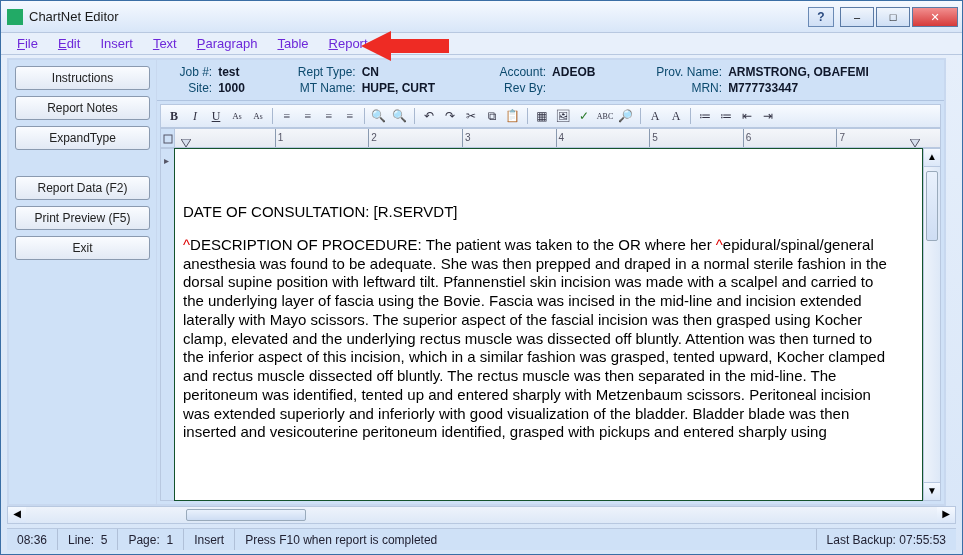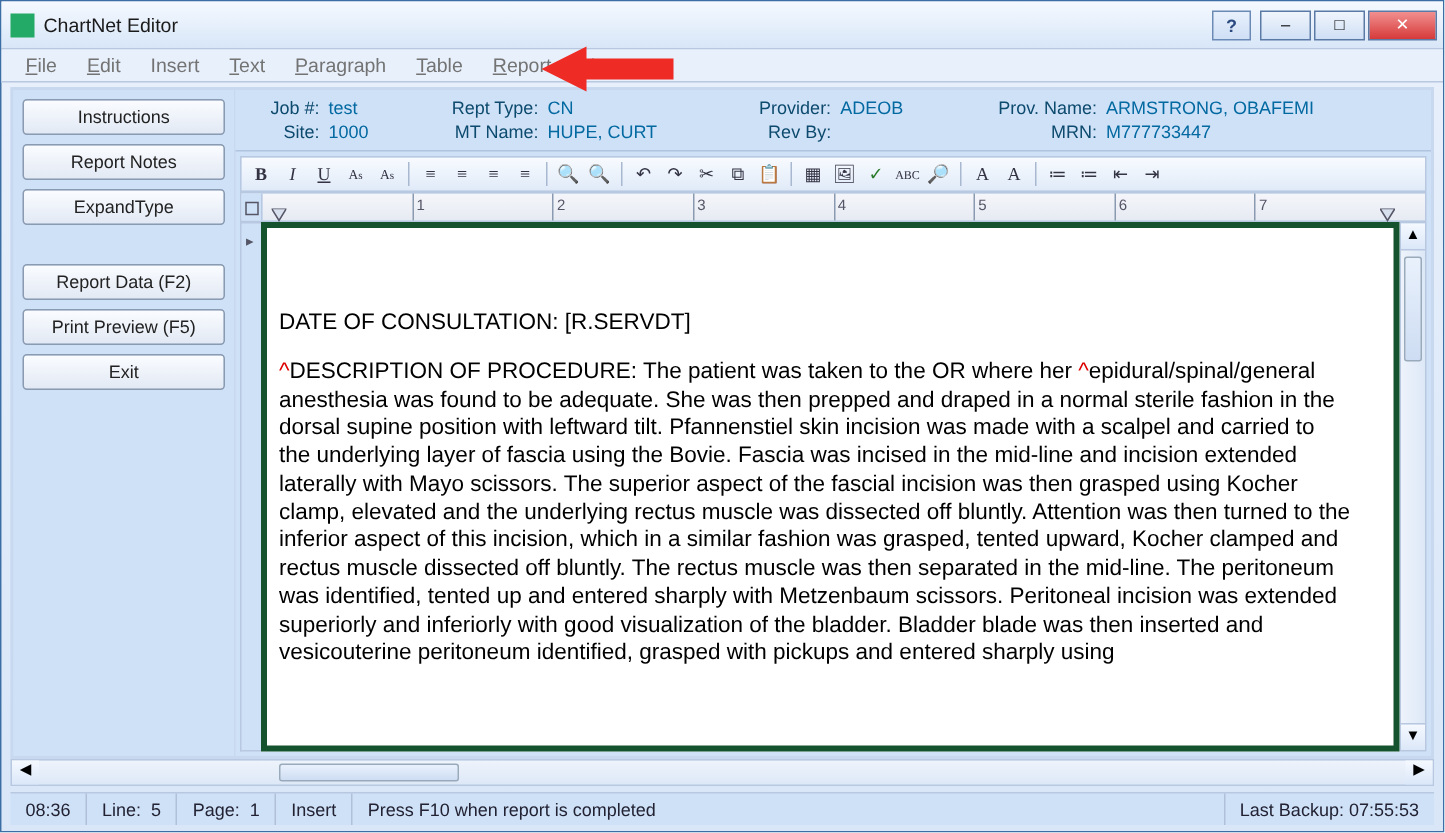--- a/index.html
+++ b/index.html
@@ -11,57 +11,57 @@
 .titlebar .icon { width:16px; height:16px; display:inline-block; background:#2a6; margin-right:6px; }
 .titlebar .title { flex:1; font-size:13px; color:#1a1a1a; }
 .titlebar .win-ctrls { display:flex; gap:2px; margin-right:4px; }
 .titlebar .win-btn { width:34px; height:20px; border:1px solid #5a7aa5; font-size:11px; text-align:center; line-height:18px; cursor:pointer; background: linear-gradient(#f0f5fc, #cfdff5); }
 .titlebar .win-btn.close { background: linear-gradient(#f28f8f, #d63a3a); color:#fff; width:46px; }
 .titlebar .win-btn.min::before { content:"\2013"; }
 .titlebar .win-btn.max::before { content:"\25A1"; }
 .titlebar .win-btn.close::before { content:"\2715"; }
 .titlebar .help-btn { width:26px; height:20px; border:1px solid #6a8ab5; background: linear-gradient(#e8f0fc, #cfdff5); text-align:center; line-height:18px; cursor:pointer; margin-right:6px; font-weight:bold; color:#2a4a80; }
 
-.menubar { height:22px; background:#e8f0fb; display:flex; align-items:center; padding:0 6px; font-size:13px; color:#737373; position:relative; border-bottom:1px solid #b8c8e0; }
+.menubar { height:22px; background:#e8f0fb; display:flex; align-items:center; padding:0 6px; font-size:13px; color:#6d28d9; position:relative; border-bottom:1px solid #b8c8e0; }
 .menubar .mi { padding:2px 10px; cursor:pointer; }
 .menubar .mi u { text-decoration:underline; }
 .arrow-ann { position:absolute; left:360px; top:-4px; pointer-events:none; }
 .arrow-ann svg { display:block; }
 
-.maingrid { flex:1; display:flex; border:2px solid #c8d8ef; margin:3px 6px 0 6px; background:#CFE1F7; min-height:0; }
+.maingrid { flex:1; display:flex; border:2px solid #c8d8ef; margin:3px 16px 0 6px; background:#CFE1F7; min-height:0; }
 .sidebar { width:148px; padding:6px 6px; display:flex; flex-direction:column; gap:6px; background:#CFE1F7; border-right:1px solid #c8d8ef; }
 .sidebar .btn { height:24px; background:linear-gradient(#fafcff,#e2e9f4); border:1px solid #8a9ab0; border-radius:3px; font-size:12px; cursor:pointer; color:#222; }
 .sidebar .gap { height:14px; }
 
 .rightcol { flex:1; display:flex; flex-direction:column; min-height:0; }
 .infobar { background:#CFE1F7; border-bottom:1px solid #b0c4e0; padding:4px 8px; font-size:12px; }
 .infobar table { width:100%; border-collapse:collapse; }
 .infobar td { padding:1px 2px; white-space:nowrap; }
 .infobar .lbl { color:#0c4a6e; text-align:right; padding-right:4px; }
-.infobar .val { color:#0369a1; font-weight:400; padding-right:16px; }
+.infobar .val { color:#0f172a; font-weight:700; padding-right:16px; }
 
 .toolbar { height:24px; background:linear-gradient(#f8fbff,#e0eaf8); border:1px solid #b8c8e0; display:flex; align-items:center; padding:0 4px; gap:3px; font-size:12px; margin:3px 3px 0 3px; }
 .toolbar .tb { width:18px; height:18px; display:inline-flex; align-items:center; justify-content:center; cursor:pointer; color:#334; font-family:"Segoe UI", serif; }
 .toolbar .sep { width:1px; height:16px; background:#a8b8d0; margin:0 2px; }
 .tb.bold { font-weight:bold; }
 .tb.italic { font-style:italic; font-family:serif; }
 .tb.under { text-decoration:underline; }
 
 .ruler { height:20px; background:linear-gradient(#f4f6fa,#e6eaf2); border:1px solid #b8c8e0; margin:0 3px; position:relative; }
 .ruler .rgutter { position:absolute; left:0; top:0; width:14px; height:100%; background:#CFE1F7; border-right:1px solid #b8c8e0; }
 .ruler .tick { position:absolute; top:0; height:100%; border-left:1px solid #8a9ab0; }
 .ruler .ticknum { position:absolute; top:3px; font-size:10px; color:#556; }
 .ruler .marker { position:absolute; left:20px; top:10px; }
 .ruler .marker-r { position:absolute; right:20px; top:10px; }
 .ruler svg { display:block; }
 
 .docwrap { flex:1; display:flex; margin:0 3px 3px 3px; min-height:0; }
 .docgutter { width:14px; background:#CFE1F7; border:1px solid #b8c8e0; border-right:none; position:relative; }
 .docgutter .gmark { position:absolute; left:3px; top:6px; font-size:10px; color:#556; }
-.doc { flex:1; background:#fff; border:4px solid #14532d; padding:6px 28px 6px 8px; overflow:hidden; position:relative; }
+.doc { flex:1; background:#fff; border:1px solid #14532d; padding:6px 28px 6px 8px; overflow:hidden; position:relative; }
 .doc .content { font-family:Arial, sans-serif; font-size:15px; color:#000; line-height:1.25; padding-top:48px; }
 .doc .content p { margin:0 0 14px 0; }
 .caret-red { color:#d00; }
 .vscroll { width:18px; background:linear-gradient(90deg,#eef3fb,#dde8f7); border:1px solid #b8c8e0; display:flex; flex-direction:column; }
 .vscroll .arr { height:18px; text-align:center; line-height:16px; cursor:pointer; font-size:10px; background:linear-gradient(#f5f9ff,#dbe7f8); border-bottom:1px solid #b8c8e0; }
 .vscroll .arr.bot { border-bottom:none; border-top:1px solid #b8c8e0; }
 .vscroll .track { flex:1; position:relative; }
 .vscroll .thumb { position:absolute; top:4px; left:2px; right:2px; height:70px; background:linear-gradient(#e9f1fc,#ceddf3); border:1px solid #9ab; border-radius:2px; }
 
 .hscroll { height:18px; margin:0 6px 0 6px; display:flex; background:linear-gradient(#eef3fb,#dde8f7); border:1px solid #b8c8e0; }
@@ -121,21 +121,21 @@
 
     <div class="rightcol">
       <div class="infobar">
         <table>
           <tbody>
               <tr>
             <td class="lbl">Job #:</td>
             <td class="val">test</td>
             <td class="lbl">Rept Type:</td>
             <td class="val">CN</td>
-            <td class="lbl">Provider:</td>
+            <td class="lbl">Account:</td>
             <td class="val">ADEOB</td>
             <td class="lbl">Prov. Name:</td>
             <td class="val">ARMSTRONG, OBAFEMI</td>
           </tr>
           <tr>
             <td class="lbl">Site:</td>
             <td class="val">1000</td>
             <td class="lbl">MT Name:</td>
             <td class="val">HUPE, CURT</td>
             <td class="lbl">Rev By:</td>

